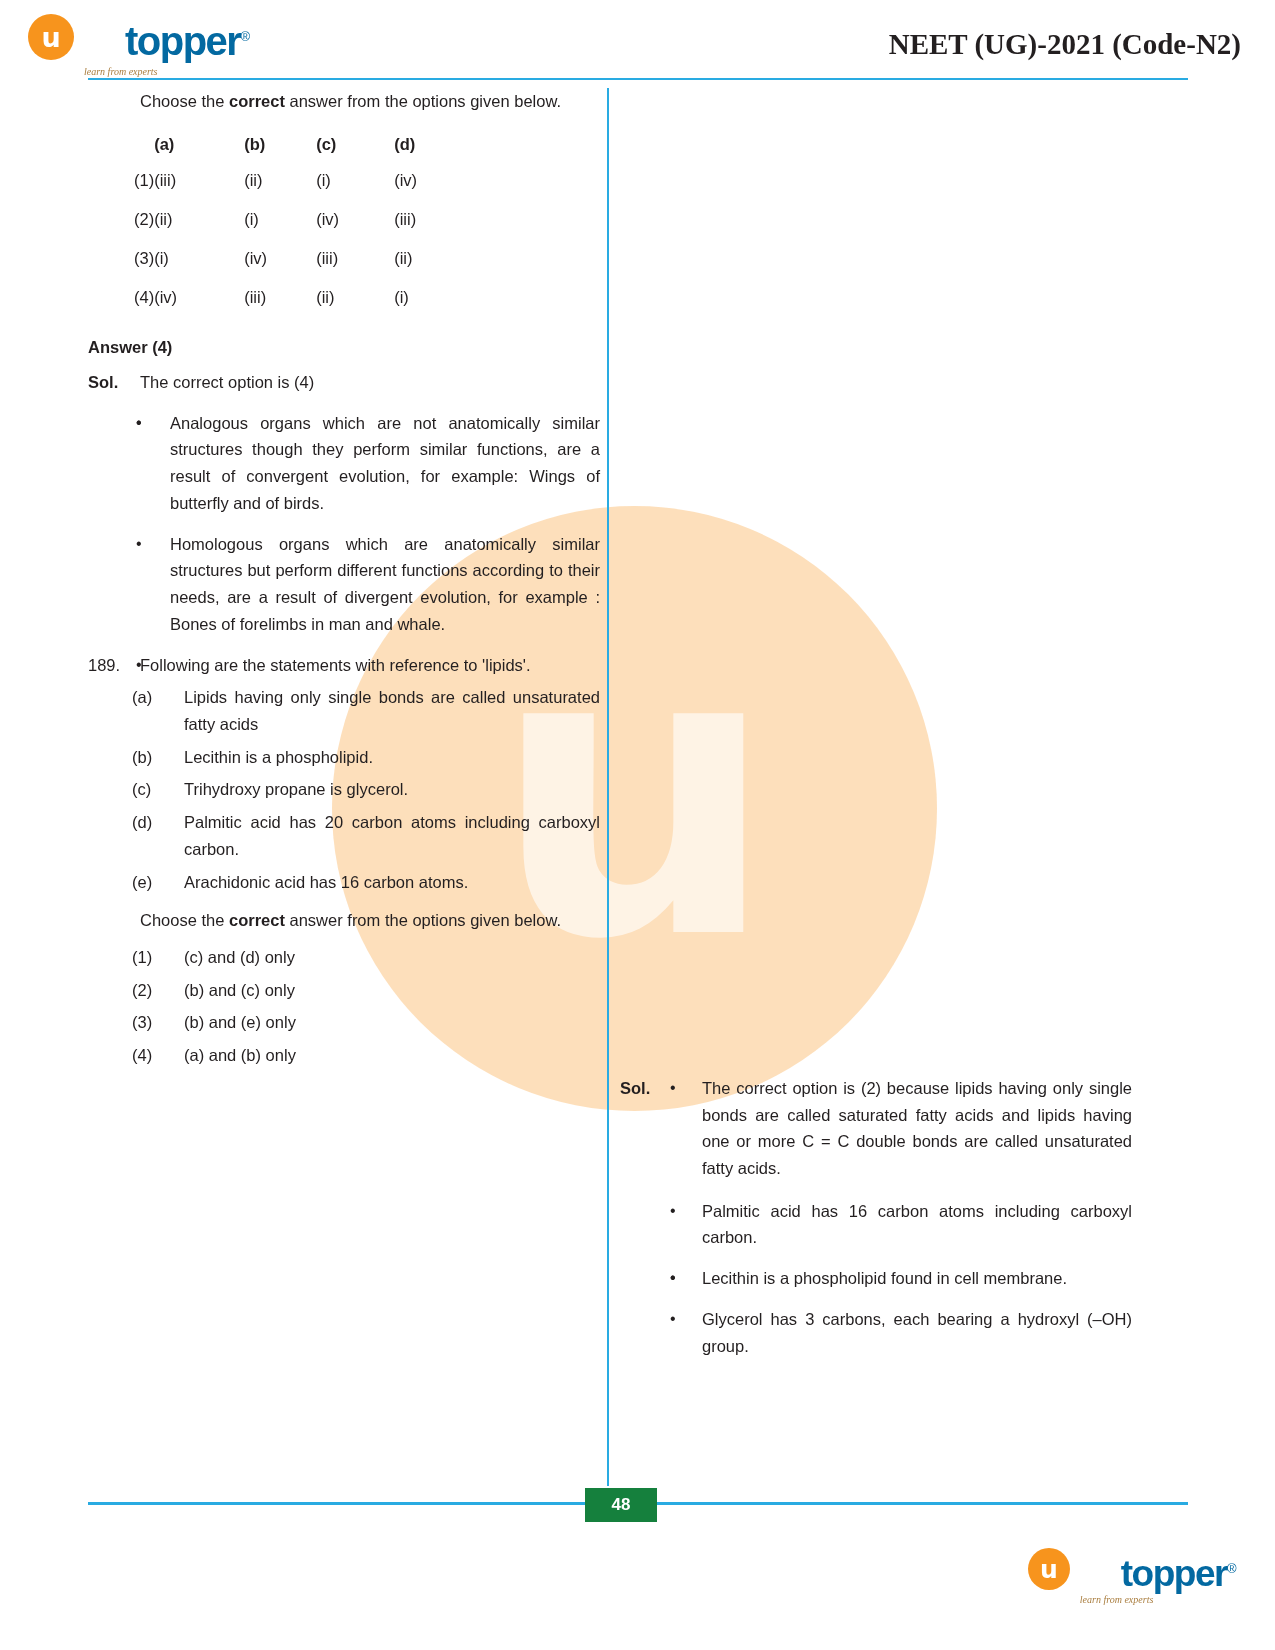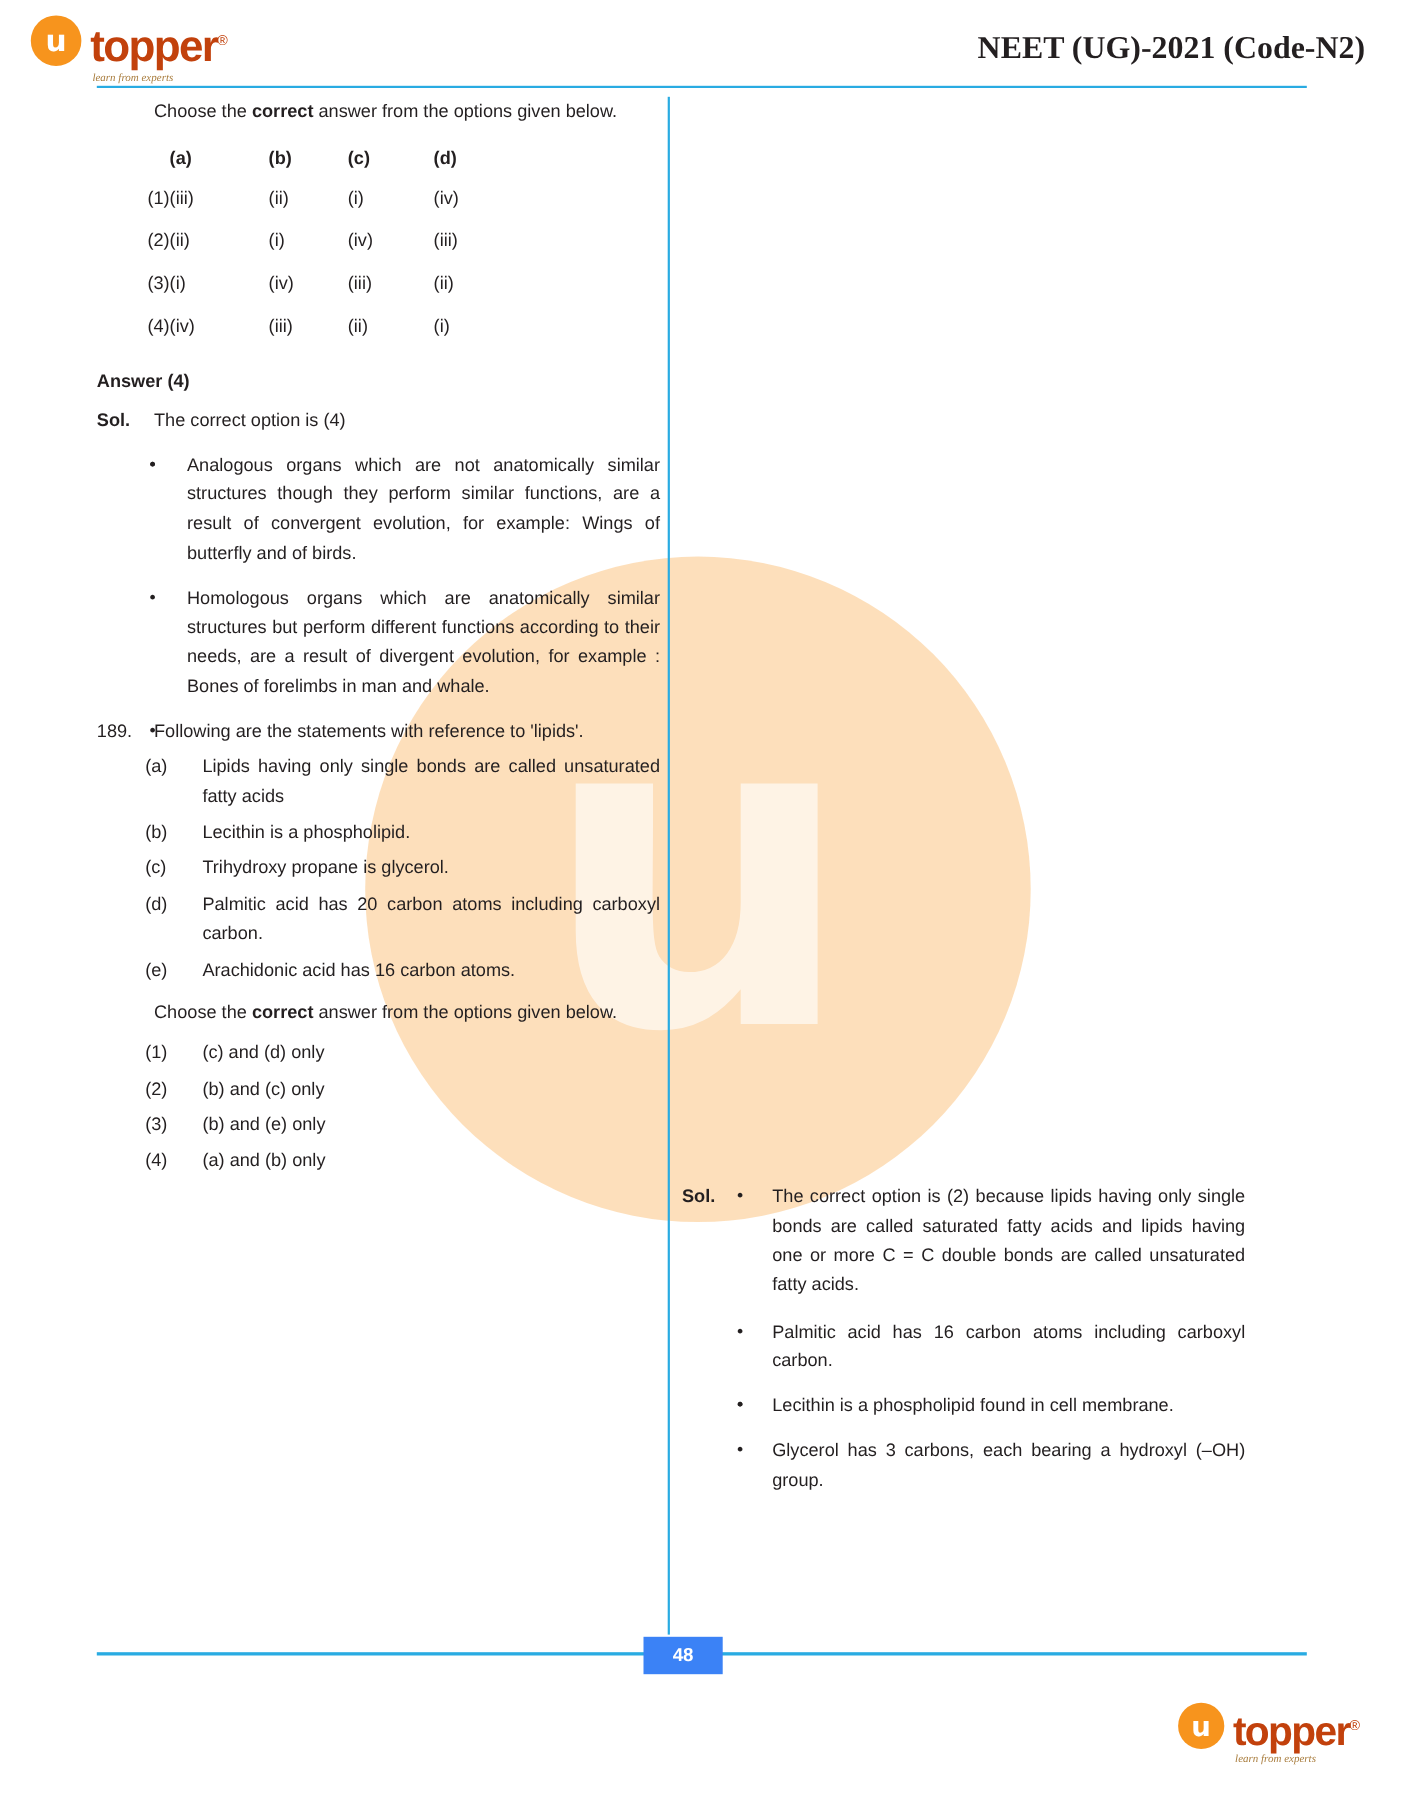--- a/index.html
+++ b/index.html
@@ -18,22 +18,22 @@
   }
   .logo-top { position:absolute; left:28px; top:14px; display:flex; align-items:flex-start; }
   .logo-mark {
     width:46px; height:46px; border-radius:50%;
     background:#f7941d; color:#fff;
     display:flex; align-items:center; justify-content:center;
     font-size:27px; font-weight:bold; font-family:"DejaVu Sans", sans-serif;
     margin-right:8px;
   }
   .logo-word {
-    font-size:40px; font-weight:bold; letter-spacing:-1.5px; color:#c2410c;
-    line-height:46px; position:relative;
+    font-size:40px; font-weight:bold; letter-spacing:-1.5px; color:#0369a1;
+    line-height:46px; position:relative;margin-left:43px;
   }
   .logo-reg { font-size:13px; vertical-align:super; font-weight:normal; }
   .logo-tag {
     position:absolute; left:56px; top:52px;
     font-size:10px; color:#a97d3e; font-style:italic;
     font-family:"Liberation Serif", serif;
   }
   .exam-title {
     position:absolute; right:34px; top:28px;
     font-size:29px; font-weight:bold;
@@ -87,21 +87,21 @@
     font-size:400px; font-weight:bold; color:rgba(255,255,255,0.62);
     font-family:"DejaVu Sans", sans-serif; line-height:1; margin-top:-30px;
   }
   .contentlayer { position:relative; z-index:2; }
   
   .rule-bottom {
     position:absolute; left:88px; top:1502px; width:1100px; height:3px; background:#29abe2;
   }
   .page-num {
     position:absolute; left:585px; top:1488px; width:72px; height:34px;
-    background:#3b82f6; color:#fff; font-size:17px; font-weight:bold;
+    background:#15803d; color:#fff; font-size:17px; font-weight:bold;
     display:flex; align-items:center; justify-content:center;
   }
   .logo-bottom { position:absolute; right:40px; top:1548px; display:flex; align-items:flex-start; }
   .logo-bottom .logo-mark { width:42px; height:42px; font-size:25px; }
   .logo-bottom .logo-word { font-size:37px; line-height:42px; }
   .logo-bottom .logo-tag { left:52px; top:46px; }
 </style>
 </head>
 <body>
 

